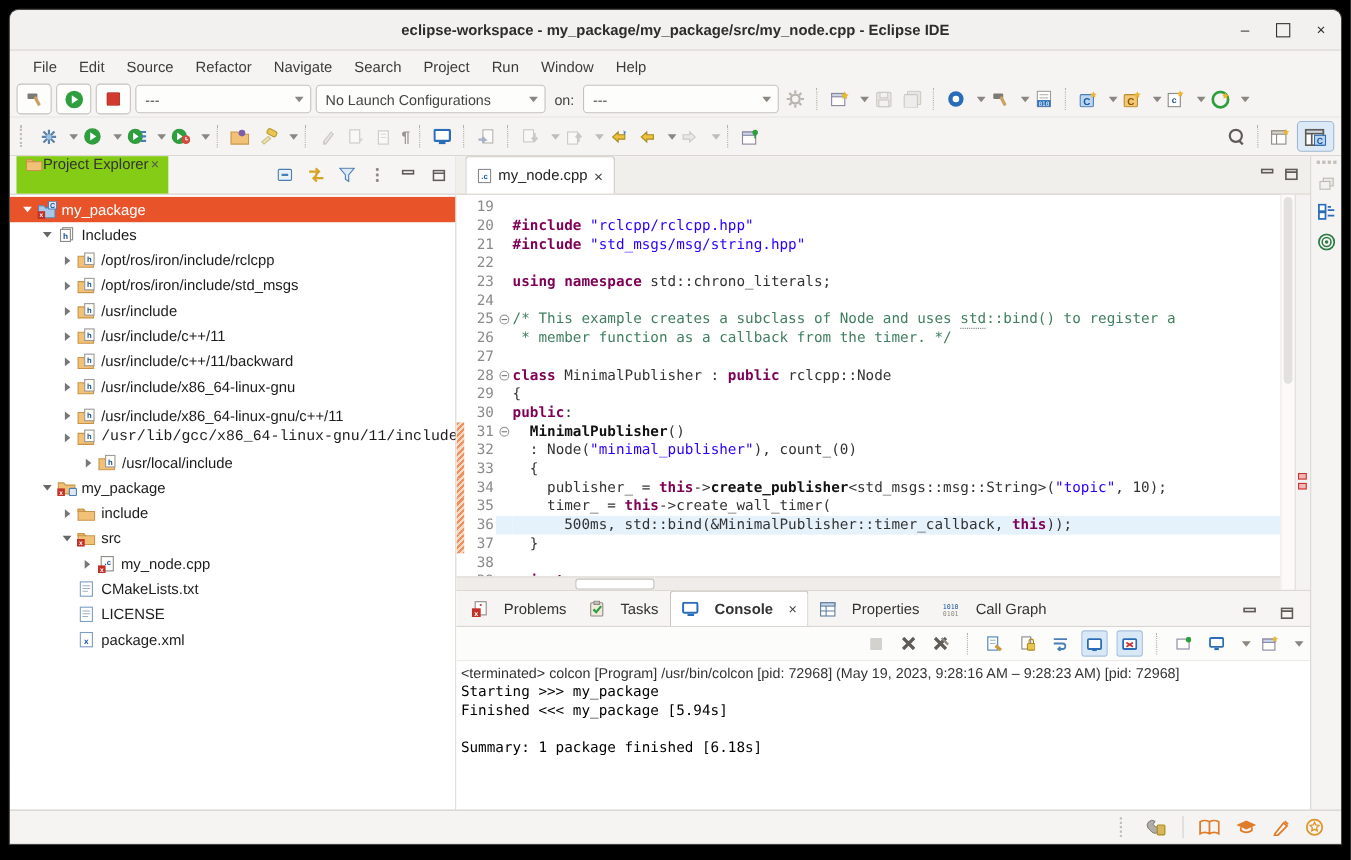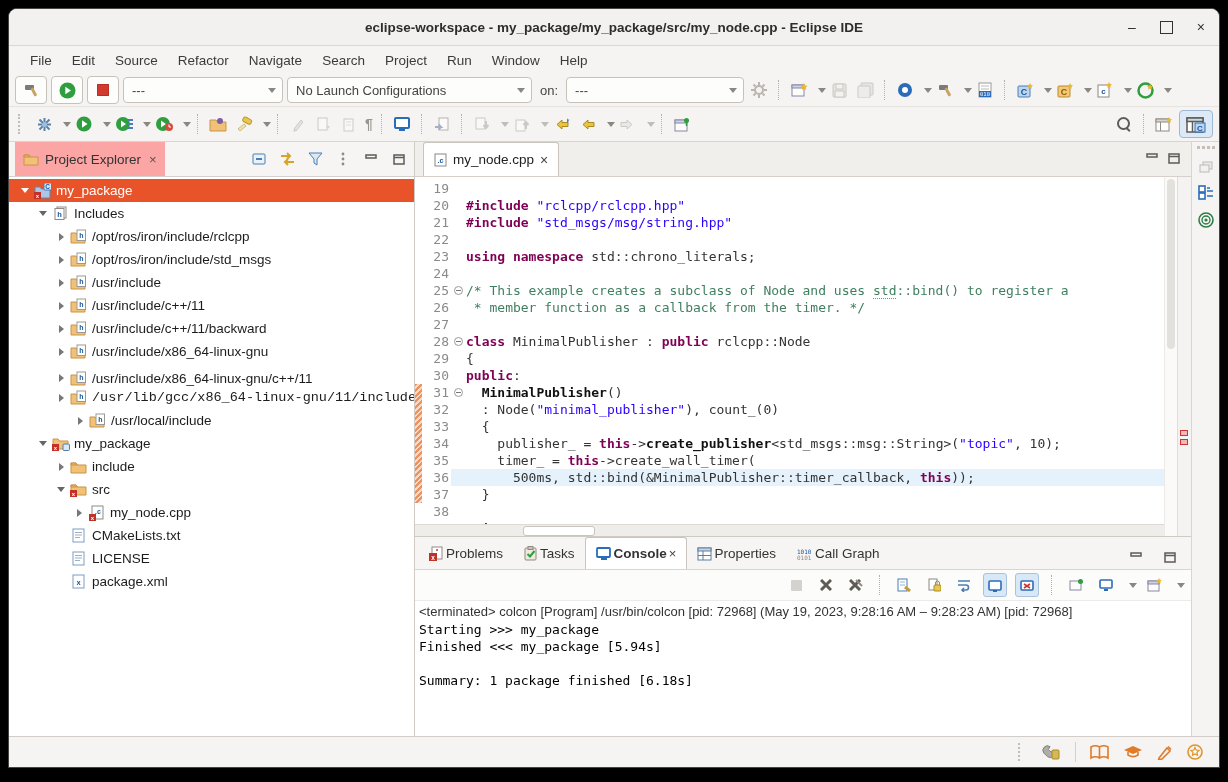--- a/index.html
+++ b/index.html
@@ -13,38 +13,38 @@
   .wc-max{width:11px;height:11px;border:1.5px solid #333;display:inline-block;}
   
   .menubar{height:28px;display:flex;align-items:center;padding-left:12px;gap:2px;flex:none;background:#f5f4f2;}
   .mitem{font-size:13.5px;color:#3b3b3b;padding:3px 9px;border-radius:4px;}
   
   .tbar{height:32px;display:flex;align-items:center;padding:0 6px;gap:4px;flex:none;background:#f5f4f2;}
   .tbar1{border-bottom:1px solid #e7e4e0;}
   .tbar2{border-bottom:1px solid #d8d4cf;height:34px;}
   .boxed{width:30px;height:26px;background:#fdfdfc;border:1px solid #c6c1bb;border-radius:4px;display:flex;align-items:center;justify-content:center;}
   .combo{height:26px;background:#fdfdfc;border:1px solid #c6c1bb;border-radius:4px;display:flex;align-items:center;padding:0 6px 0 8px;font-size:13px;color:#444;justify-content:space-between;box-sizing:border-box;}
-  .w160{width:160px}.w245{width:245px}.w185{width:178px}
+  .w160{width:160px}.w245{width:209px}.w185{width:178px}
   .cv{width:0;height:0;border-left:4px solid transparent;border-right:4px solid transparent;border-top:5px solid #8a8680;margin-left:6px;}
   .dd{width:10px;height:26px;display:flex;align-items:center;justify-content:center;}
   .tico{width:22px;height:24px;display:flex;align-items:center;justify-content:center;}
   .sepd{width:1px;height:20px;border-left:1px dotted #b4afa9;margin:0 4px;}
   .handle{width:6px;height:20px;border-left:2px dotted #c2bdb7;margin:0 3px;}
   .onlbl{font-size:13px;color:#444;margin:0 4px;}
   .spacer{flex:1;}
   .persp-active{width:32px;height:26px;border:1px solid #9fb8d1;background:#dceaf7;border-radius:4px;display:flex;align-items:center;justify-content:center;}
   .pilcrow{color:#9a958f;font-size:14px;font-weight:bold;}
   .mag{position:relative;width:14px;height:14px;}
   .mag::before{content:"";position:absolute;left:0;top:0;width:9px;height:9px;border:2px solid #5f5b56;border-radius:50%;}
   .mag::after{content:"";position:absolute;left:10px;top:10px;width:5px;height:2px;background:#5f5b56;transform:rotate(45deg);transform-origin:0 0;}
   
   .main{flex:1;display:flex;min-height:0;}
   .explorer{width:405px;background:#fff;border-right:1px solid #cfcac4;display:flex;flex-direction:column;flex:none;}
   .vhdr{height:34px;background:#f6f5f3;border-bottom:1px solid #d5d0cb;display:flex;align-items:center;padding:0 6px;flex:none;}
-  .vtab{display:flex;align-items:center;gap:6px;font-size:13.5px;color:#333;padding:0 8px;height:100%;background:#fca5a5;}
+  .vtab{display:flex;align-items:flex-start;font-size:13.5px;color:#333;padding:0 8px;height:100%;background:#84cc16;}
   .vtab .x{color:#555;font-size:13px;margin-left:2px;}
   .vhdr-icons{margin-left:auto;display:flex;align-items:center;gap:10px;}
   .vhdr-icons .tico{width:18px;}
   .tree{flex:1;overflow:hidden;padding-top:2px;}
   .trow{height:23px;display:flex;align-items:center;font-size:13.5px;color:#1c1c1c;white-space:nowrap;}
   .trow.sel{background:#e8532a;color:#fff;}
   .chv{width:16px;height:16px;display:flex;align-items:center;justify-content:center;flex:none;}
   .chv.exp::before{content:"";border-left:4px solid transparent;border-right:4px solid transparent;border-top:5px solid #666;}
   .chv.col::before{content:"";border-top:4px solid transparent;border-bottom:4px solid transparent;border-left:5px solid #777;}
   .trow.sel .chv.exp::before{border-top-color:#fff;}
@@ -75,21 +75,21 @@
   .fnb{color:#111;font-weight:bold;}
   .vsb{width:12px;background:#fbfaf9;border-left:1px solid #eceae7;flex:none;position:relative;}
   .vsb .thumb{position:absolute;left:2px;right:2px;top:2px;height:170px;background:#e3e1dd;border-radius:4px;}
   .ruler{width:13px;background:#f4f3f1;border-left:1px solid #e0dcd7;flex:none;position:relative;}
   .rmark{position:absolute;left:2px;width:8px;height:6px;background:#f4b8b4;border:1px solid #cc3333;box-sizing:border-box;}
   .hsb{height:11px;background:#efedea;border-top:1px solid #ddd9d4;flex:none;position:relative;}
   .hsb .thumb{position:absolute;top:1px;height:8px;left:108px;width:70px;background:#fff;border:1px solid #c8c4bf;border-radius:3px;}
   
   .btsec{flex:1;display:flex;flex-direction:column;min-height:0;background:#fff;}
   .btabbar{height:32px;background:#f6f5f3;border-bottom:1px solid #d9d5d0;display:flex;align-items:flex-end;padding-left:4px;flex:none;}
-  .btab{height:31px;display:flex;align-items:center;gap:2px;padding:0 10px;font-size:13.5px;color:#333;}
+  .btab{height:31px;display:flex;align-items:center;gap:14px;padding:0 10px;font-size:13.5px;color:#333;}
   .btab.active{background:#fff;border:1px solid #c9c4be;border-bottom:none;border-radius:3px 3px 0 0;font-weight:bold;}
   .btab .x{font-size:13px;color:#444;font-weight:normal;}
   .bhicons{margin-left:auto;display:flex;align-items:center;gap:12px;padding-right:10px;}
   .ctoolbar{height:30px;display:flex;align-items:center;justify-content:flex-end;gap:8px;padding-right:8px;background:#fcfcfb;border-bottom:1px solid #eceae7;flex:none;}
   .cbtn{width:22px;height:22px;display:flex;align-items:center;justify-content:center;border-radius:3px;}
   .cbtn.pressed{background:#d9e8f6;border:1px solid #a9c3dc;}
   .consoleout{flex:1;overflow:hidden;padding:3px 0 0 4px;}
   .conhdr{font-size:13px;color:#333;margin-bottom:2px;white-space:nowrap;}
   .conline{font-family:"DejaVu Sans Mono",monospace;font-size:13px;color:#000;height:17px;line-height:17px;white-space:pre;}
   

